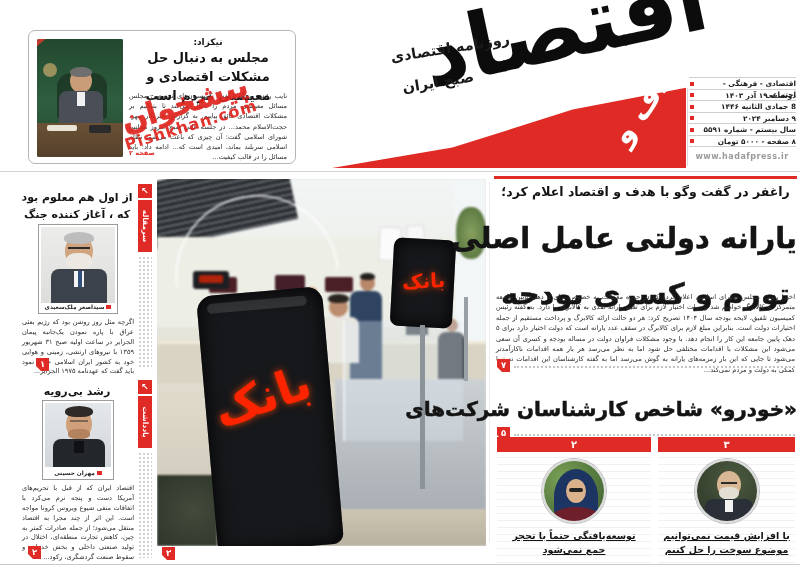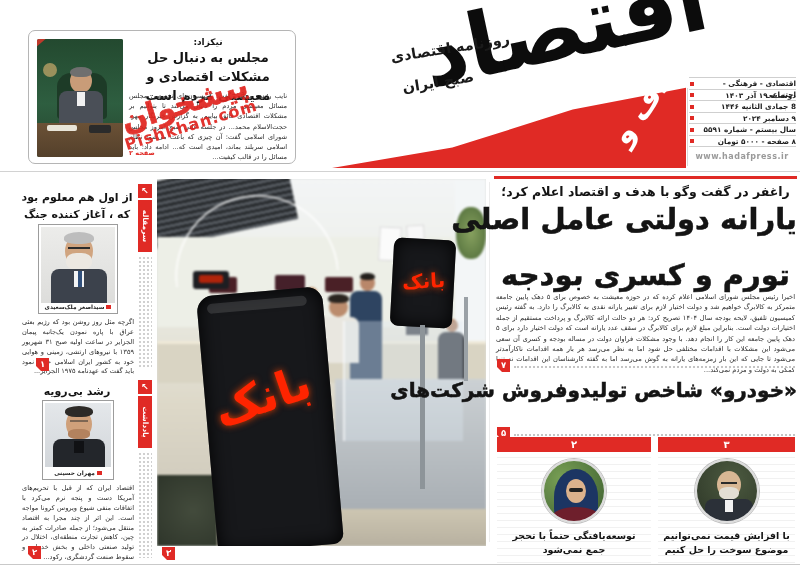--- a/index.html
+++ b/index.html
@@ -5,21 +5,21 @@
   :root{
     --red:#e02a25;
     --ink:#141414;
     --gray:#8a8a8a;
   }
   *{margin:0;padding:0;box-sizing:border-box;}
   body{background:#888;font-family:"DejaVu Sans",sans-serif;}
   .page{position:relative;width:800px;height:570px;background:#ffffff;overflow:hidden;margin:0 auto;font-family:"DejaVu Sans",sans-serif;color:var(--ink);}
   .abs{position:absolute;}
   .rtl{direction:rtl;}
-  .heavy{font-weight:bold;-webkit-text-stroke:0.5px #111;}
+  .heavy{font-weight:bold;margin-top:19px;-webkit-text-stroke:0.5px #111;}
   .center{text-align:center;}
   .just{text-align:justify;text-align-last:right;}
   .hairline-h{position:absolute;height:1px;background:#d2d2d2;}
   .hairline-v{position:absolute;width:1px;background:#d9d9d9;}
   .dotline{position:absolute;height:0;border-top:2px dotted #c4c4c4;}
 
   
   .pmark{position:absolute;width:13px;height:13px;background:var(--red);color:#fff;
     font-size:8.5px;font-weight:bold;text-align:center;line-height:13px;}
   .pmark::after{content:"";position:absolute;left:0;bottom:0;
@@ -93,21 +93,21 @@
   .sec-h{position:absolute;left:494px;width:303px;font-size:20px;text-align:center;direction:rtl;white-space:nowrap;}
 
   
   .qcard{position:absolute;top:437px;height:127px;
     background:repeating-linear-gradient(to bottom,#ffffff 0 6px,#f1f1f1 6px 7px);}
   .qbar{position:absolute;left:0;top:0;right:0;height:15px;background:var(--red);
     color:#fff;font-size:10px;font-weight:bold;text-align:center;line-height:15px;}
   .qcircle{position:absolute;top:22px;left:50%;transform:translateX(-50%);width:64px;height:64px;border-radius:50%;
     overflow:hidden;border:2px solid #dcdcdc;box-shadow:0 0 0 1px #bfbfbf;}
   .qcap{position:absolute;left:4px;right:4px;top:92px;font-size:9.5px;font-weight:bold;line-height:1.5;
-    text-align:center;direction:rtl;}
+    text-align:center;direction:rtl;text-decoration:underline;}
 </style>
 </head>
 <body>
 
 <div class="page">
 
   <div class="swoosh"></div>
   <div class="title-black">اقتصاد</div>
   <div class="title-white">هدف و</div>
   <div class="tagline" style="left:390px;top:40px;">روزنامه اقتصادی</div>
@@ -258,21 +258,21 @@
   <div class="hairline-v" style="left:489px;top:182px;height:360px;background:#ececec;"></div>
 
   <div class="abs" style="left:494px;top:176px;width:303px;height:2.5px;background:var(--red);"></div>
   <div class="lead-kicker">راغفر در گفت وگو با هدف و اقتصاد اعلام کرد؛</div>
   <div class="lead-h1 heavy" style="top:202px;">یارانه دولتی عامل اصلی</div>
   <div class="lead-h1 heavy" style="top:258px;">تورم و کسری بودجه</div>
   <div class="lead-body rtl just">اخیرا رئیس مجلس شورای اسلامی اعلام کرده که در حوزه معیشت به خصوص برای ۵ دهک پایین جامعه متمرکز به کالابرگ خواهیم شد و دولت اختیار لازم برای تغییر یارانه نقدی به کالابرگ را دارد. به گفته رئیس کمیسیون تلفیق، لایحه بودجه سال ۱۴۰۴ تصریح کرد: هر دو حالت ارائه کالابرگ و پرداخت مستقیم از جمله اختیارات دولت است. بنابراین مبلغ لازم برای کالابرگ در سقف عدد یارانه است که دولت اختیار دارد برای ۵ دهک پایین جامعه این کار را انجام دهد. با وجود مشکلات فراوان دولت در مساله بودجه و کسری آن سعی می‌شود این مشکلات با اقدامات مختلفی حل شود اما به نظر می‌رسد هر بار همه اقدامات ناکارآمدتر می‌شود تا جایی که این بار زمزمه‌های یارانه به گوش می‌رسد اما به گفته کارشناسان این اقدامات نه تنها کمکی به دولت و مردم نمی‌کند...</div>
   <div class="pmark" style="left:497px;top:359px;">۷</div>
   <div class="dotline" style="left:514px;top:366px;width:281px;"></div>
 
-  <div class="sec-h heavy" style="top:378px;">«خودرو» شاخص تولیدوفروش شرکت‌های</div>
+  <div class="sec-h heavy" style="top:378px;">«خودرو» شاخص کارشناسان شرکت‌های</div>
   <div class="pmark" style="left:497px;top:427px;">۵</div>
   <div class="dotline" style="left:514px;top:434px;width:281px;"></div>
 
   <div class="qcard" style="left:497px;width:154px;">
     <div class="qbar">۲</div>
     <div class="qcircle">
       <div class="portrait" style="filter:blur(0.5px);">
         <div class="abs" style="inset:0;background:radial-gradient(circle at 30% 30%,#79a055,#3a5c2e);"></div>
         <div class="abs" style="left:10px;top:8px;width:44px;height:56px;border-radius:50% 50% 30% 30%;background:#1c3563;"></div>
         <div class="head" style="left:22px;top:18px;width:20px;height:24px;background:#dcb28c;"></div>

